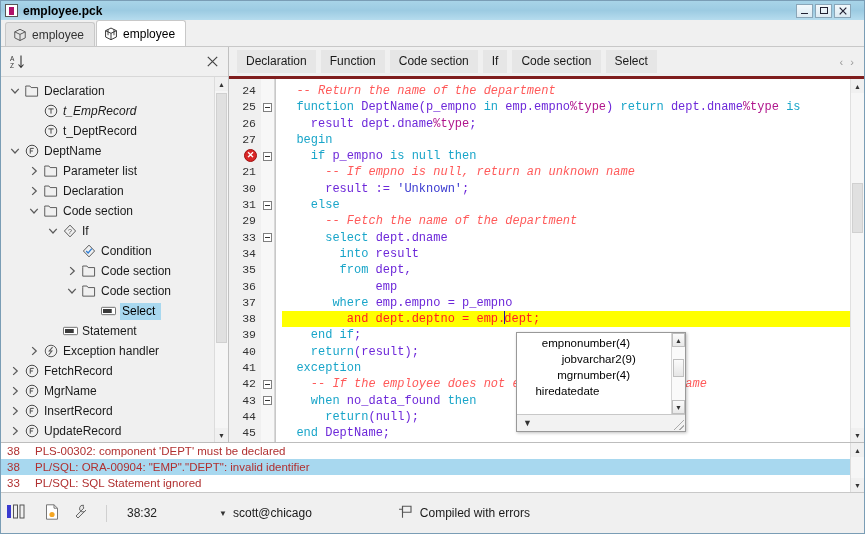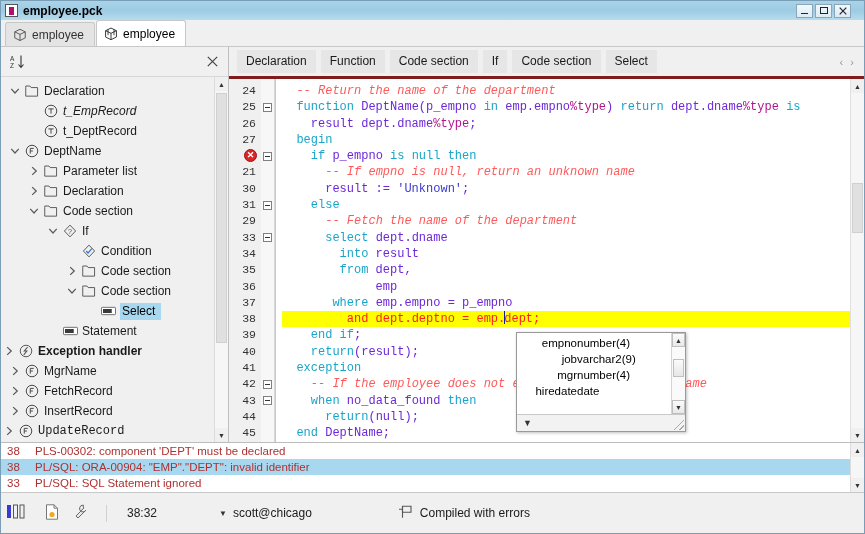--- a/index.html
+++ b/index.html
@@ -561,21 +561,21 @@
             <div class="tnode" style="padding-left: 44px;">
               <span class="twist"></span>
               <span class="tico">
                 <svg width="15" height="10" viewBox="0 0 18 12">
                   <rect x="0.6" y="1.6" width="16.8" height="8.8" rx="1" fill="#fff" stroke="#555" stroke-width="1"></rect>
                   <rect x="2.4" y="3.6" width="10.5" height="4.8" fill="#3a3a3a"></rect>
                 </svg>
               </span>
               <span class="tlabel">Statement</span>
             </div>
-            <div class="tnode" style=" font-weight: bold;">
+            <div class="tnode" style="padding-left: 25px;">
               <span class="twist">
                 <svg width="10" height="10" viewBox="0 0 12 12">
                   <path d="M3.8 1.3 L8.7 6 L3.8 10.7" stroke="#5a5a5a" stroke-width="1.5" fill="none"></path>
                 </svg>
               </span>
               <span class="tico">
                 <svg width="14" height="14" viewBox="0 0 16 16">
                   <circle cx="8" cy="8" r="6.6" fill="none" stroke="#555" stroke-width="1.1"></circle>
                   <path d="M9.8 3.6 L6 8 L9 8 L5.4 12.4" stroke="#555" stroke-width="1.2" fill="none"></path>
                 </svg>
@@ -587,51 +587,51 @@
                 <svg width="10" height="10" viewBox="0 0 12 12">
                   <path d="M3.8 1.3 L8.7 6 L3.8 10.7" stroke="#5a5a5a" stroke-width="1.5" fill="none"></path>
                 </svg>
               </span>
               <span class="tico">
                 <svg width="14" height="14" viewBox="0 0 16 16">
                   <circle cx="8" cy="8" r="6.6" fill="none" stroke="#444" stroke-width="1.1"></circle>
                   <path d="M10 5 L6 5 L6 11 M6 8 L9 8" stroke="#444" stroke-width="1.1" fill="none"></path>
                 </svg>
               </span>
-              <span class="tlabel">MgrName</span>
+              <span class="tlabel">FetchRecord</span>
             </div>
             <div class="tnode" style="padding-left: 6px;">
               <span class="twist">
                 <svg width="10" height="10" viewBox="0 0 12 12">
                   <path d="M3.8 1.3 L8.7 6 L3.8 10.7" stroke="#5a5a5a" stroke-width="1.5" fill="none"></path>
                 </svg>
               </span>
               <span class="tico">
                 <svg width="14" height="14" viewBox="0 0 16 16">
                   <circle cx="8" cy="8" r="6.6" fill="none" stroke="#444" stroke-width="1.1"></circle>
                   <path d="M10 5 L6 5 L6 11 M6 8 L9 8" stroke="#444" stroke-width="1.1" fill="none"></path>
                 </svg>
               </span>
-              <span class="tlabel">FetchRecord</span>
+              <span class="tlabel">MgrName</span>
             </div>
             <div class="tnode" style="padding-left: 6px;">
               <span class="twist">
                 <svg width="10" height="10" viewBox="0 0 12 12">
                   <path d="M3.8 1.3 L8.7 6 L3.8 10.7" stroke="#5a5a5a" stroke-width="1.5" fill="none"></path>
                 </svg>
               </span>
               <span class="tico">
                 <svg width="14" height="14" viewBox="0 0 16 16">
                   <circle cx="8" cy="8" r="6.6" fill="none" stroke="#444" stroke-width="1.1"></circle>
                   <path d="M10 5 L6 5 L6 11 M6 8 L9 8" stroke="#444" stroke-width="1.1" fill="none"></path>
                 </svg>
               </span>
               <span class="tlabel">InsertRecord</span>
             </div>
-            <div class="tnode" style=" font-family: Liberation Mono, monospace;">
+            <div class="tnode" style="padding-left: 6px;">
               <span class="twist">
                 <svg width="10" height="10" viewBox="0 0 12 12">
                   <path d="M3.8 1.3 L8.7 6 L3.8 10.7" stroke="#5a5a5a" stroke-width="1.5" fill="none"></path>
                 </svg>
               </span>
               <span class="tico">
                 <svg width="14" height="14" viewBox="0 0 16 16">
                   <circle cx="8" cy="8" r="6.6" fill="none" stroke="#444" stroke-width="1.1"></circle>
                   <path d="M10 5 L6 5 L6 11 M6 8 L9 8" stroke="#444" stroke-width="1.1" fill="none"></path>
                 </svg>

